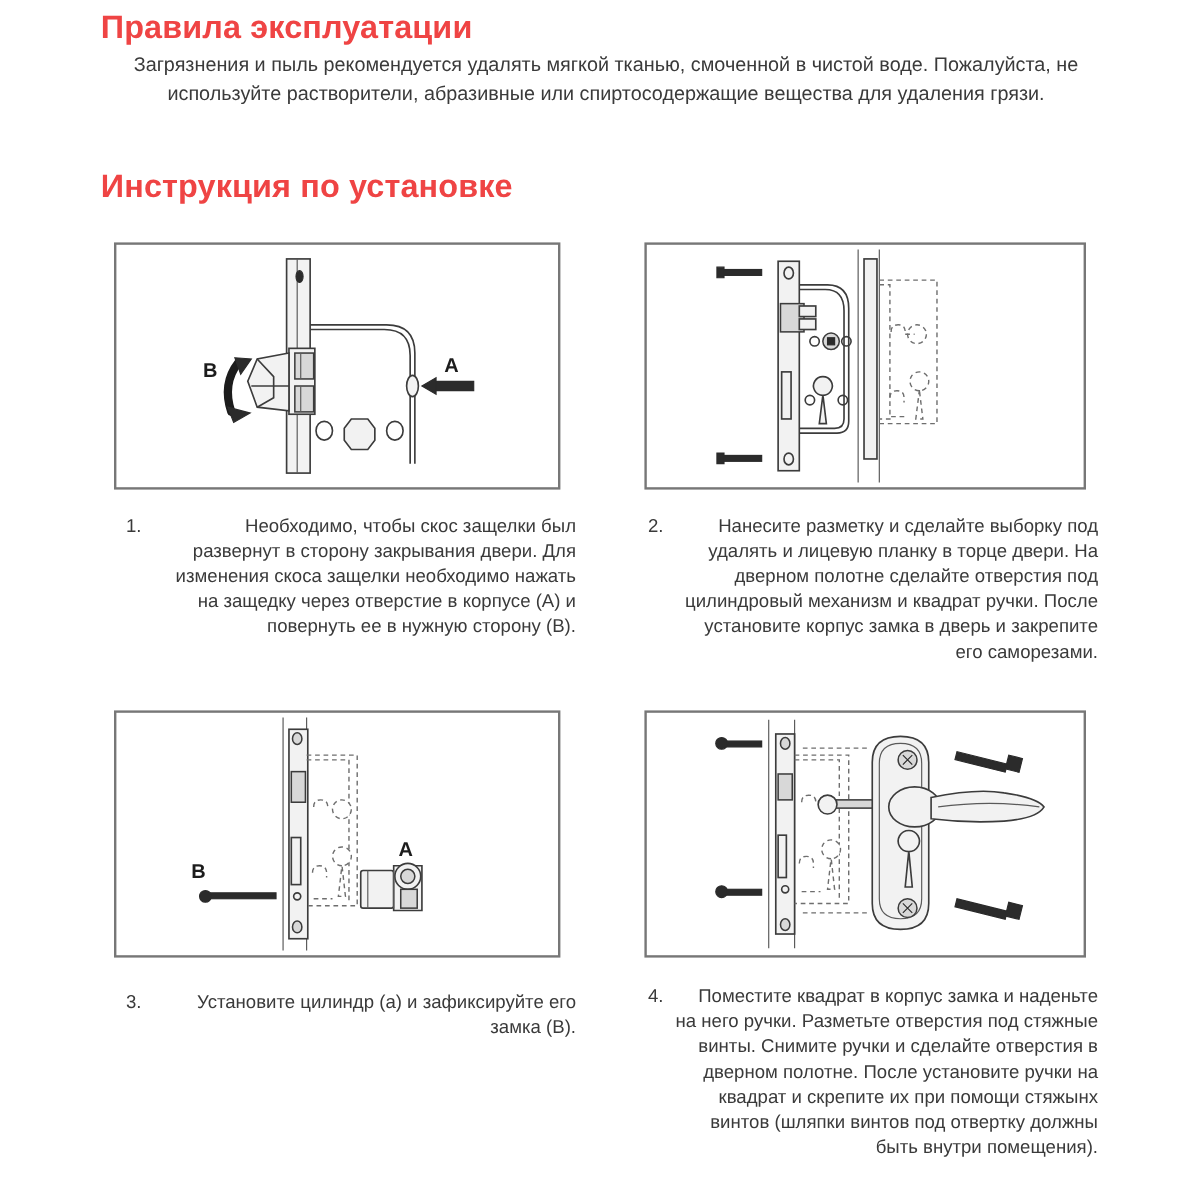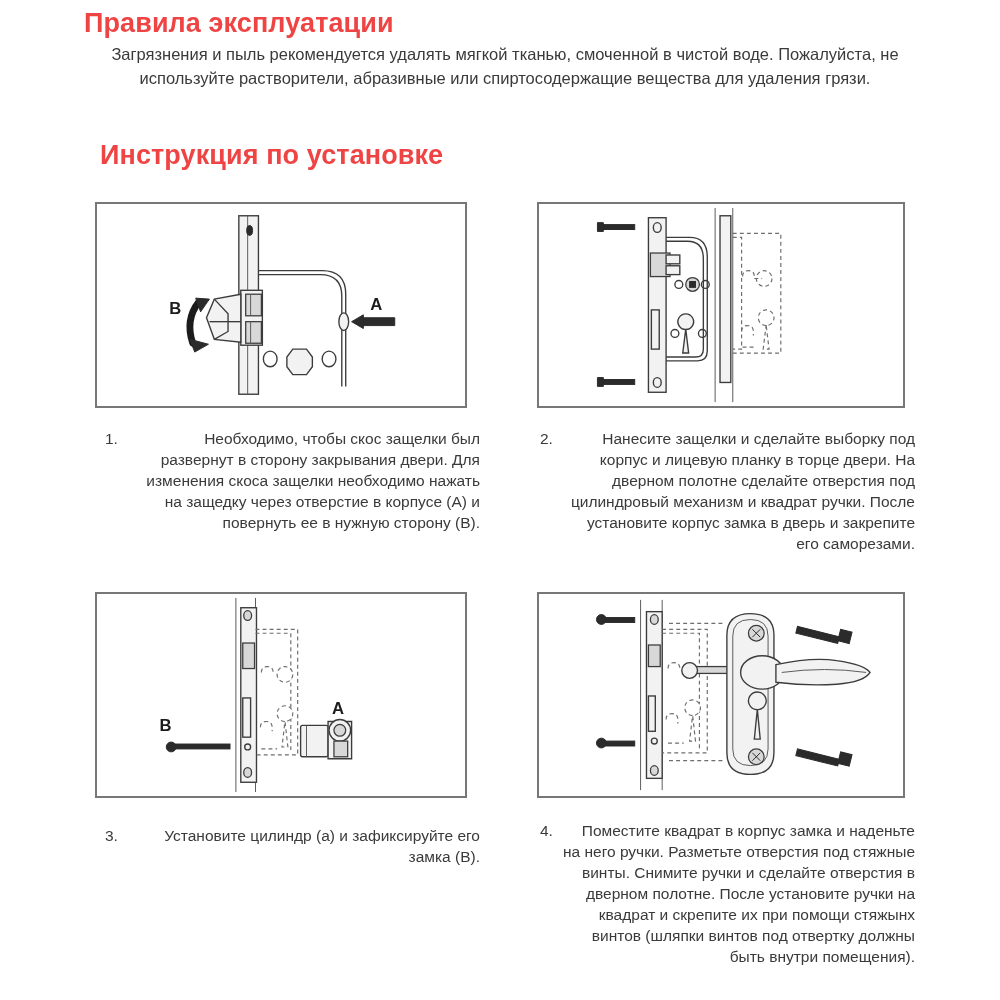--- a/index.html
+++ b/index.html
@@ -24,21 +24,21 @@
   
   .section-heading {
     position: absolute;
     font-size: 27px;
     font-weight: bold;
     color: #ef4444;
     letter-spacing: 0.1px;
     white-space: nowrap;
   }
   #heading-care  { left: 84px;  top: 8px; }
-  #heading-install { left: 100px; top: 140px; }
+  #heading-install { left: 84px; top: 140px; }
 
   
   .care-text {
     position: absolute;
     left: 110px;
     top: 42px;
     width: 790px;
     font-size: 16.5px;
     line-height: 24px;
     color: #3a3a3a;
@@ -203,21 +203,21 @@
       <circle class="dash-f" cx="228" cy="76" r="8"></circle>
       <path class="dash" d="M218 76 l8 0"></path>
       <path class="dash" d="M205 130 q0 -6 6 -6 q6 0 6 6 l0 4"></path>
       <path class="dash-f" d="M230 124 a8 8 0 1 1 0.1 0 L233 148 L227 148 Z"></path>
       <path class="dash" d="M206 146 l14 0"></path>
     </svg>
   </div>
 
   <div class="step-text" id="text-2">
     <span class="step-num">2.</span>
-    <span class="step-body">Нанесите защелки и сделайте выборку под корпус и лицевую планку в торце двери. На дверном полотне сделайте отверстия под цилиндровый механизм и квадрат ручки. После установите корпус замка в дверь и закрепите его саморезами.</span>
+    <span class="step-body">Нанесите разметку и сделайте выборку под удалять и лицевую планку в торце двери. На дверном полотне сделайте отверстия под цилиндровый механизм и квадрат ручки. После установите корпус замка в дверь и закрепите его саморезами.</span>
   </div>
 
   <div class="panel" id="panel-3">
     <svg class="draw" viewBox="0 0 372 206" preserveAspectRatio="xMidYMid meet">
 
       <line class="ln-t" x1="140" y1="4" x2="140" y2="202"></line>
       <line class="ln-t" x1="160" y1="4" x2="160" y2="202"></line>
 
       <rect class="fill-lt" x="145" y="14" width="16" height="178"></rect>
       <ellipse class="fill-md" cx="152" cy="22" rx="4" ry="5"></ellipse>

